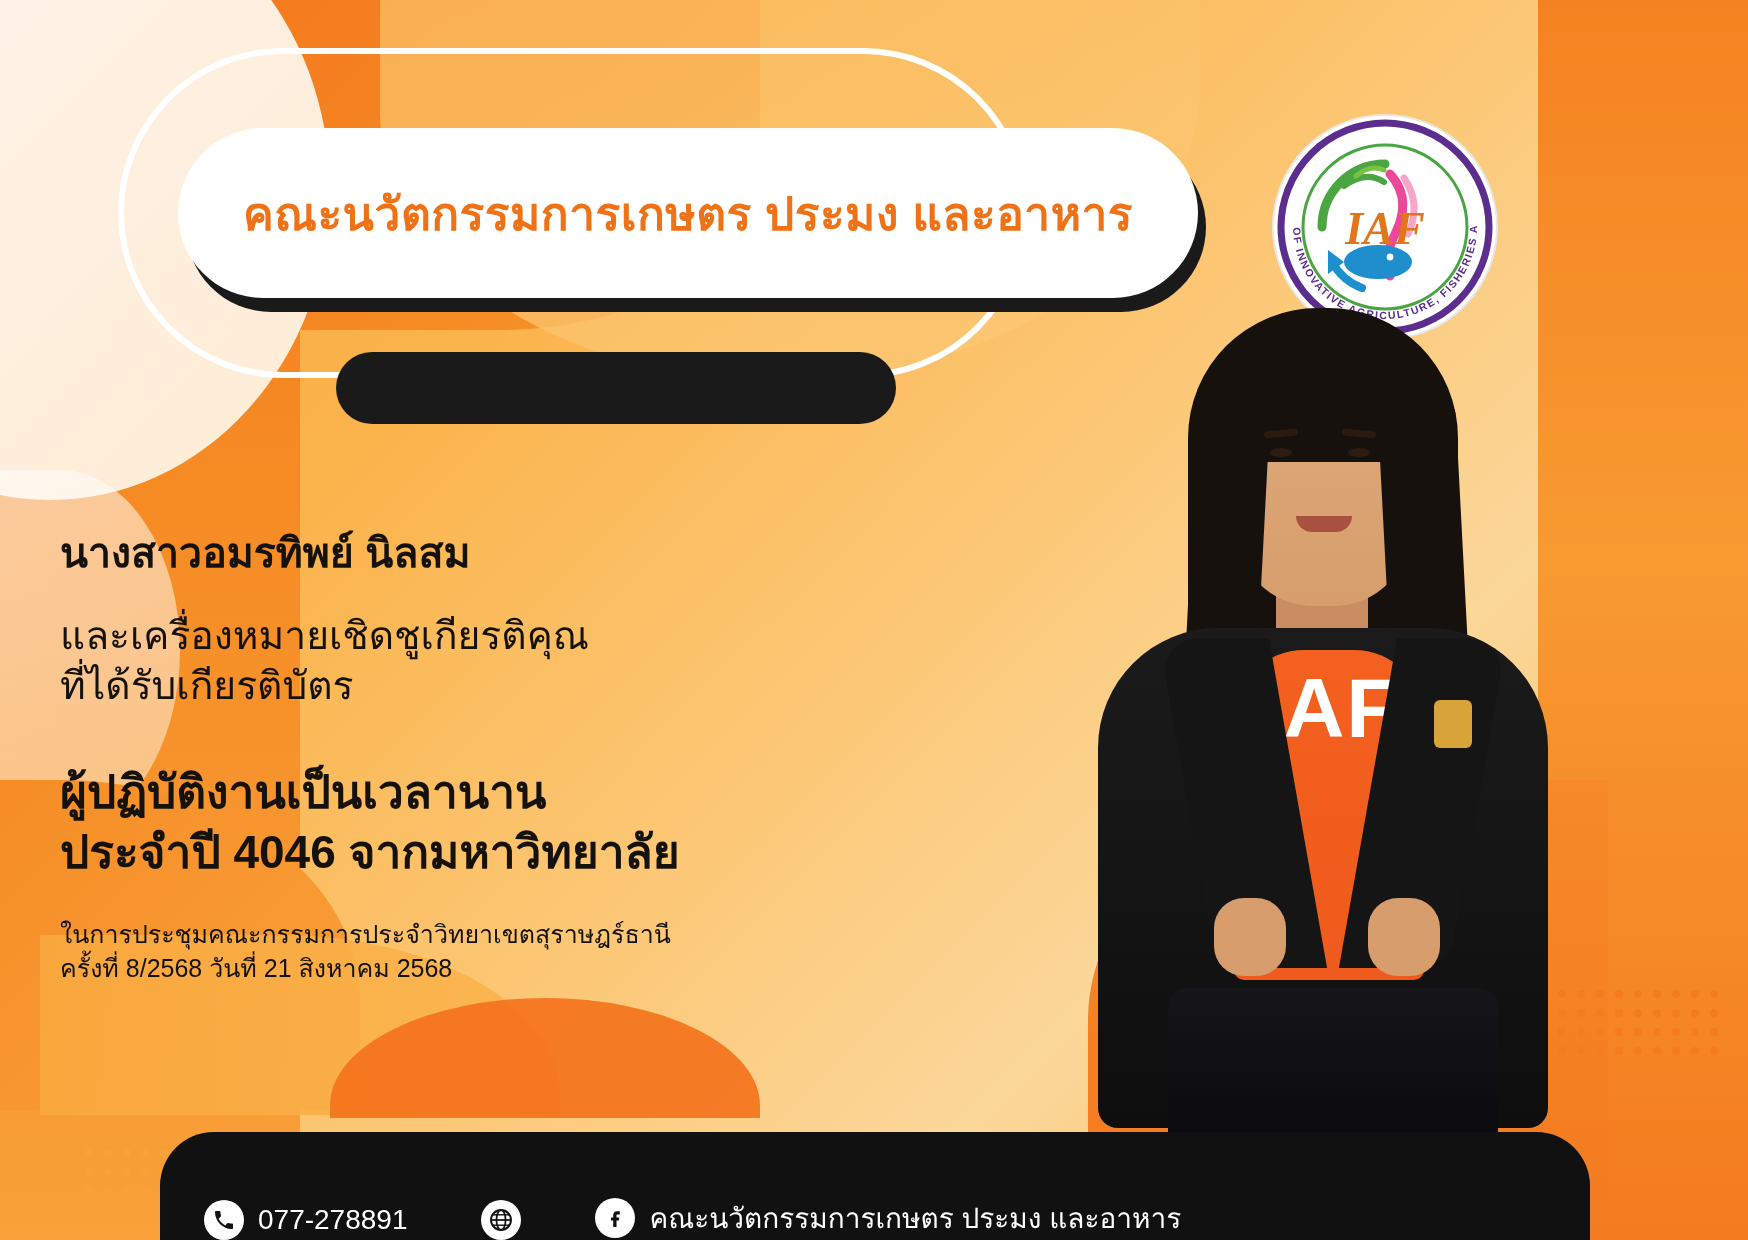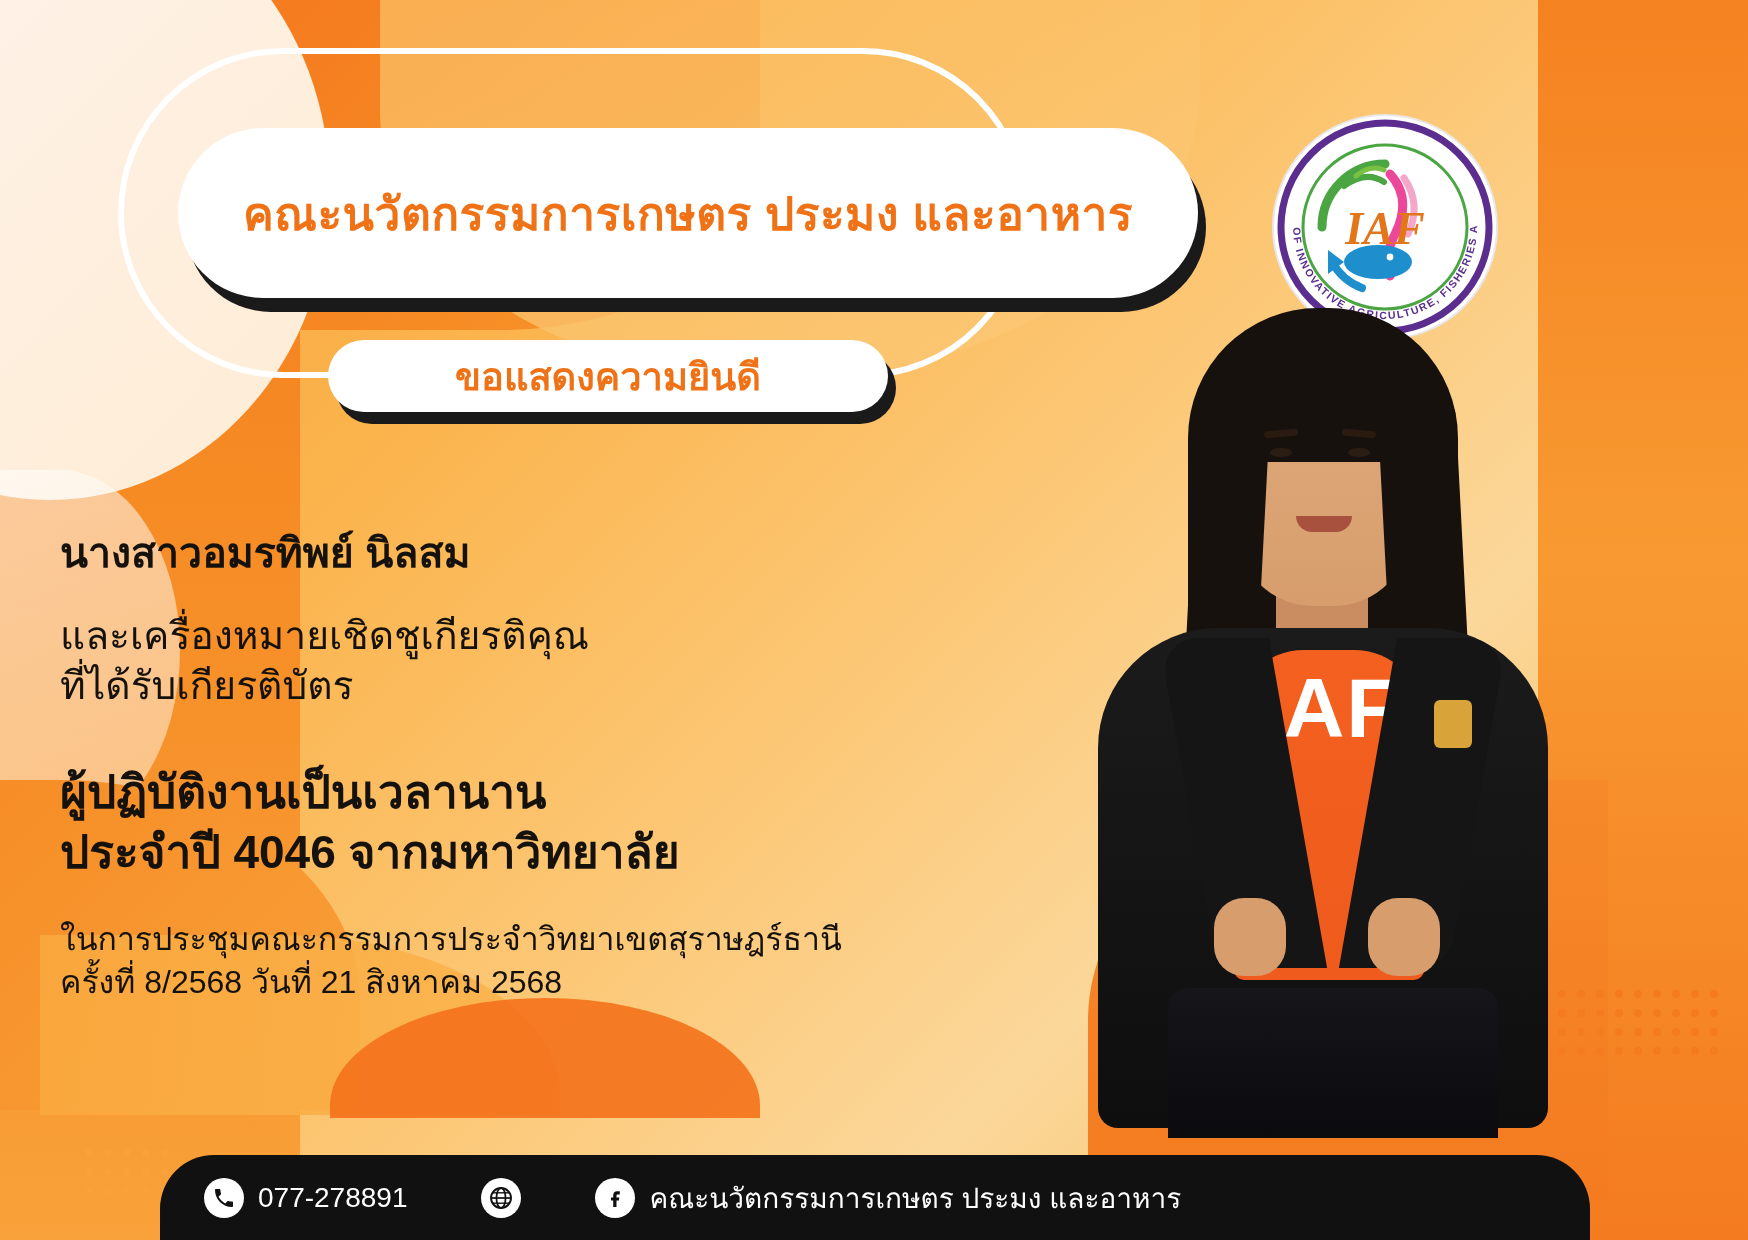--- a/index.html
+++ b/index.html
@@ -120,21 +120,21 @@
   
   .body-block{
     position:absolute;left:60px;top:520px;width:1060px;
     text-align:left;color:#15110d;
   }
   .name-line{font-size:41px;font-weight:bold;margin-bottom:26px;}
   .award-line{font-size:39px;font-weight:400;line-height:1.28;}
   .gap{height:52px;}
   .long-line{font-size:46px;font-weight:bold;line-height:1.3;}
   .gap2{height:36px;}
-  .meet-line{font-size:32px;font-weight:400;line-height:1.34;}
+  .meet-line{font-size:25px;font-weight:400;line-height:1.34;}
 
   
   .person{position:absolute;right:150px;bottom:122px;width:560px;height:820px;}
   .p-hair-back{
     position:absolute;left:150px;top:10px;width:270px;height:420px;
     background:#17110d;border-radius:130px 130px 90px 90px;
   }
   .p-neck{position:absolute;left:238px;top:250px;width:92px;height:120px;background:#c98d61;border-radius:20px;}
   .p-face{
     position:absolute;left:198px;top:58px;width:175px;height:250px;
@@ -181,23 +181,23 @@
     position:absolute;left:130px;top:690px;width:330px;height:150px;
     background:linear-gradient(180deg,#15151a 0%,#0b0b0e 100%);
     border-radius:20px 20px 0 0;
   }
   .p-hand-l{position:absolute;left:176px;top:600px;width:72px;height:78px;background:#d79d6c;border-radius:30px;}
   .p-hand-r{position:absolute;left:330px;top:600px;width:72px;height:78px;background:#d79d6c;border-radius:30px;}
   .p-badge{position:absolute;left:396px;top:402px;width:38px;height:48px;background:#d8a43a;border-radius:6px;}
 
   
   .footer{
-    position:absolute;left:160px;bottom:0;width:1430px;height:85px;
+    position:absolute;left:160px;bottom:0;width:1430px;height:108px;
     background:#111111;border-top-left-radius:54px;border-top-right-radius:54px;
-    display:flex;align-items:center;gap:26px;padding-left:44px;box-sizing:border-box;margin-top:45px;
+    display:flex;align-items:flex-end;gap:26px;padding-left:44px;box-sizing:border-box;margin-top:45px;
   }
   .f-item{display:flex;align-items:center;gap:14px;}
   .f-icon{
     width:40px;height:40px;border-radius:50%;background:#ffffff;
     display:flex;align-items:center;justify-content:center;flex:0 0 auto;
   }
   .f-icon svg{display:block;}
   .f-text{color:#ffffff;font-size:28px;white-space:nowrap;}
   .f-sep{width:22px;}
 </style>
@@ -275,23 +275,20 @@
   <div class="ring ring-a"></div>
   <div class="ring ring-b"></div>
 
   <div class="title-outline"></div>
   <div class="title-shadow"></div>
   <div class="title-pill">
     <div class="title-text">คณะนวัตกรรมการเกษตร ประมง และอาหาร</div>
   </div>
 
   <div class="sub-shadow"></div>
-  <div class="sub-pill">
-    <div class="sub-text">ขอแสดงความยินดี</div>
-  </div>
 
   <div class="logo">
     <svg width="230" height="230" viewBox="0 0 230 230">
       <defs>
         <path id="ringpath" d="M115,115 m0,-92 a92,92 0 1,1 -0.1,0" fill="none"></path>
         <path id="ringpath2" d="M115,115 m-92,0 a92,92 0 0,0 184,0" fill="none"></path>
       </defs>
       <circle cx="115" cy="115" r="112" fill="#ffffff" stroke="#e8e8e8" stroke-width="2"></circle>
       <circle cx="115" cy="115" r="104" fill="none" stroke="#5b2d8e" stroke-width="7"></circle>
       <circle cx="115" cy="115" r="86" fill="#ffffff"></circle>

